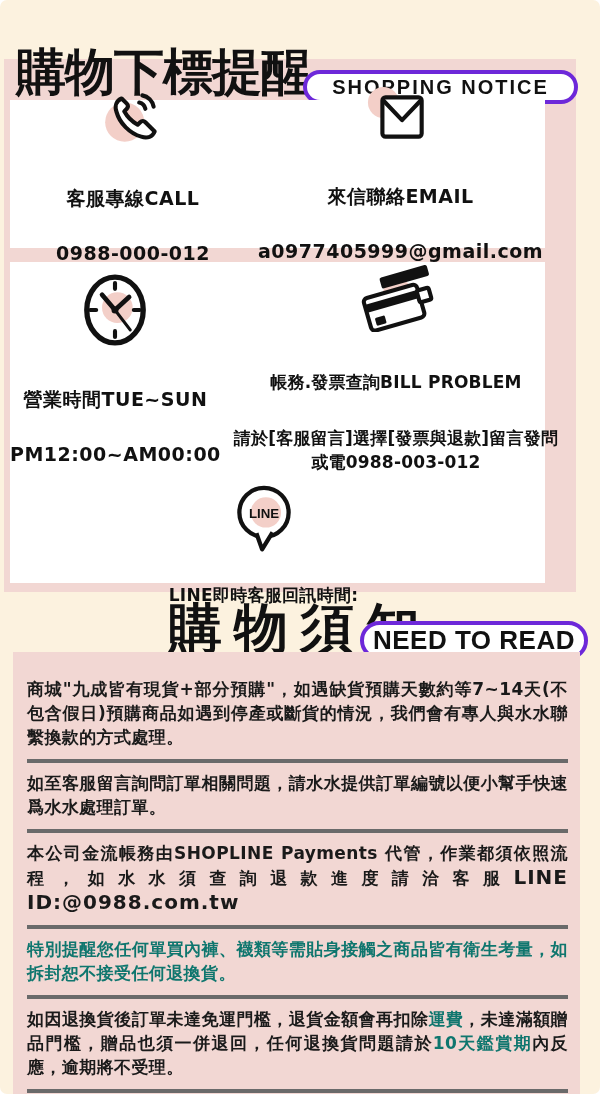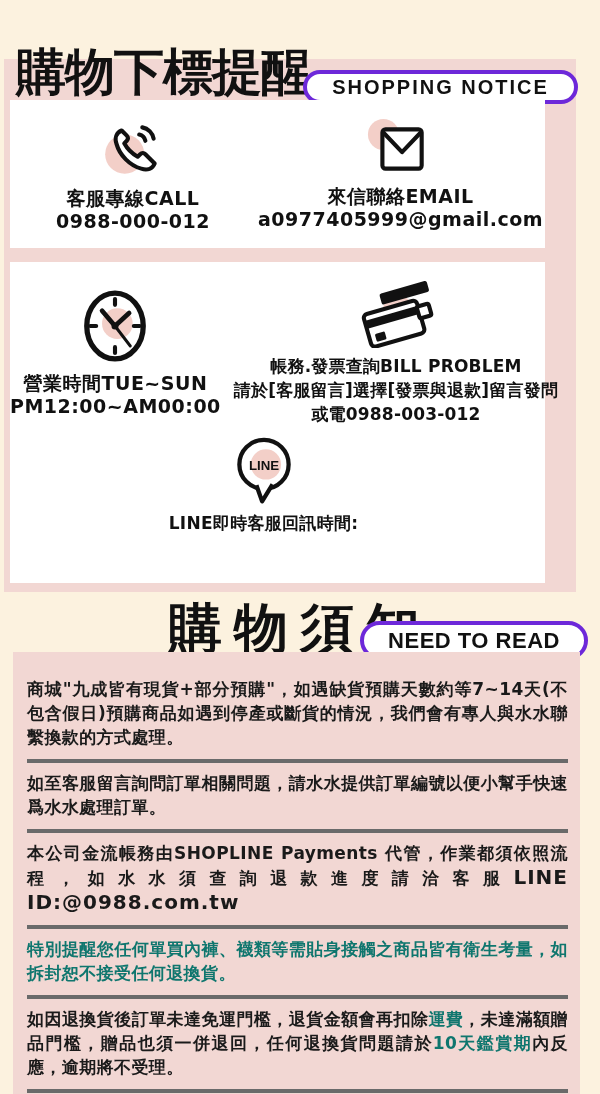--- a/index.html
+++ b/index.html
@@ -1,46 +1,46 @@
 <!DOCTYPE html>
 <html><head>
 <meta charset="utf-8">
 <style>
   html,body{margin:0;padding:0;}
   .page{
     position:relative; width:600px; height:1094px; overflow:hidden;
-    background:#fcf2df; font-family:"DejaVu Sans", sans-serif; color:#111;
+    background:#fcf2df; font-family:"DejaVu Sans", sans-serif; color:#111;border-radius:7px;
   }
   
   .panel1{position:absolute; left:4px; top:59px; width:572px; height:533px; background:#f2d7d3;}
   .title1{
     position:absolute; left:16px; top:44px; font-size:50px; line-height:56px;
     font-weight:900; letter-spacing:-1px; color:#111; white-space:nowrap;
   }
   .badge{
     position:absolute; background:#fff; border:4px solid #6d28d9; border-radius:22px;
     box-sizing:border-box; display:flex; align-items:center; justify-content:center;
     font-family:"Liberation Sans", sans-serif; font-weight:bold; white-space:nowrap;
   }
   .badge1{left:303px; top:70px; width:275px; height:34px; font-size:20px; letter-spacing:2px;}
-  .badge2{left:360px; top:621px; width:228px; height:39px; font-size:22px; letter-spacing:0.5px;}
+  .badge2{left:360px; top:621px; width:228px; height:39px; font-size:26px; letter-spacing:0.5px;}
 
   .card{position:absolute; background:#fff;}
   .cardA{left:10px; top:100px; width:535px; height:148px; display:flex;}
   .cardB{left:10px; top:262px; width:535px; height:321px;}
-  .col{display:flex; flex-direction:column; align-items:center; justify-content:center; text-align:center;}
+  .col{display:flex; flex-direction:column; align-items:center; justify-content:center; text-align:center;gap:32px;}
   .cardA .col1{width:46%;}
   .cardA .col2{width:54%;}
   .lbl{font-size:19px; font-weight:bold; line-height:23px; letter-spacing:0.5px;}
   .lbl-sm{font-size:17px; font-weight:bold; line-height:24px; letter-spacing:0.2px;}
-  .rowB1{display:flex; padding-top:16px;}
+  .rowB1{display:flex; padding-top:0;}
   .rowB1 .col1{width:42%;}
   .rowB1 .col2{width:58%;margin-left:20px;}
   .rowB1 .col2 .lbl-sm{width:330px;}
-  .rowB2{margin-top:10px; display:flex; flex-direction:column; align-items:center; text-align:center; padding-right:28px;}
+  .rowB2{margin-top:10px; display:flex; flex-direction:column; align-items:center; text-align:center; padding-right:28px;gap:24px;}
   .rowB2 .ln{font-size:17px; font-weight:bold; line-height:22px; letter-spacing:0.3px;}
   .iconbox{display:flex; align-items:flex-end; justify-content:center; margin-bottom:6px;}
 
   
   .title2{
     position:absolute; left:168px; top:600px; font-size:54px; line-height:58px;
     font-weight:900; letter-spacing:12px; white-space:nowrap; color:#111;
   }
   .panel2{
     position:absolute; left:13px; top:652px; width:567px; height:442px;

